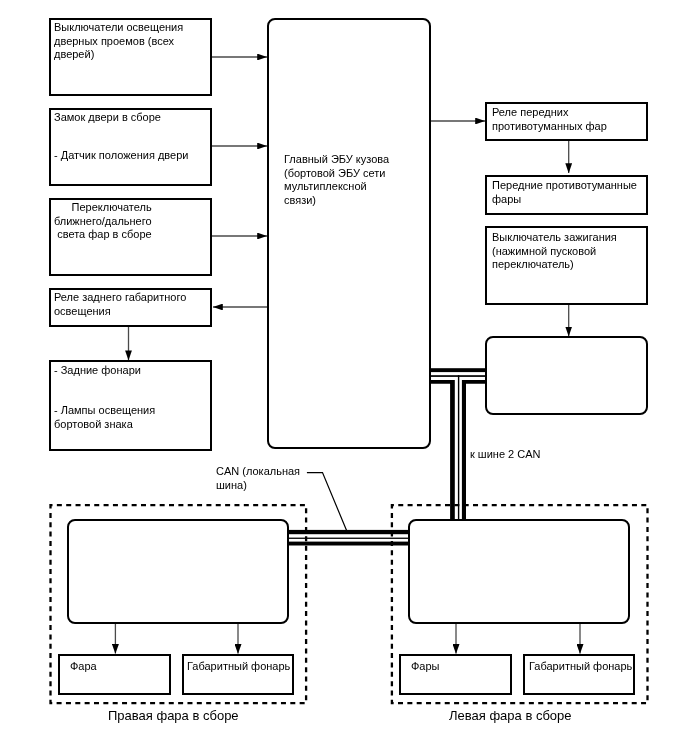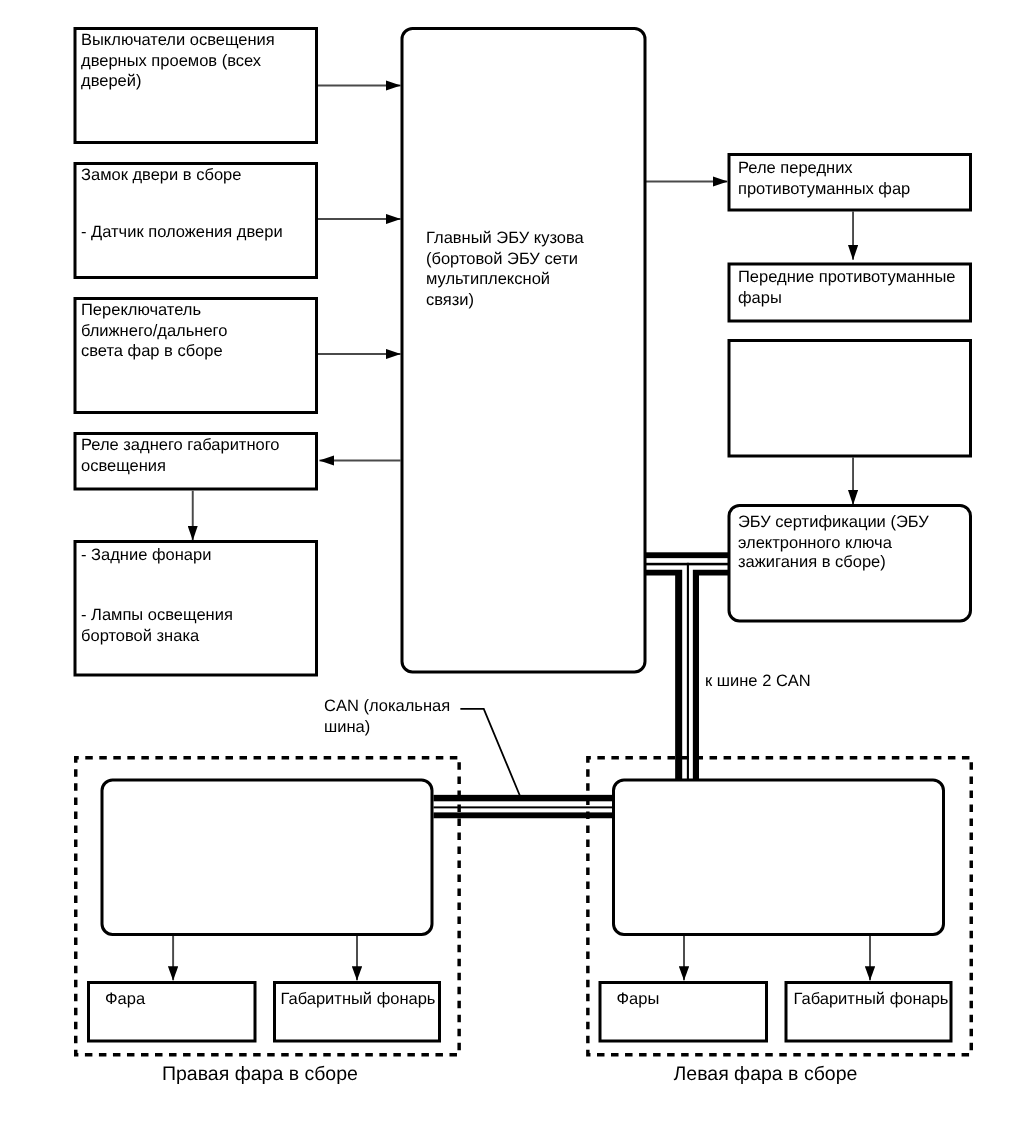--- a/index.html
+++ b/index.html
@@ -89,21 +89,21 @@
   <div class="box" style="left:45px;top:18px;width:163px;height:78px;"></div>
   <div class="txt" style="left:50px;top:21px;"><span>Выключатели освещения</span>
 <span>дверных проемов (всех</span>
 <span>дверей)</span></div>
 
   <div class="box" style="left:45px;top:108px;width:163px;height:78px;"></div>
   <div class="txt" style="left:50px;top:111px;">Замок двери в сборе</div>
   <div class="txt" style="left:50px;top:149px;">- Датчик положения двери</div>
 
   <div class="box" style="left:45px;top:198px;width:163px;height:78px;"></div>
-  <div class="txt" style="left:50px;top:201px;"><span>Переключатель</span>
+  <div class="txt" style="left:50px;top:201px;text-align:right;"><span>Переключатель</span>
 <span>ближнего/дальнего</span>
 <span>света фар в сборе</span></div>
 
   <div class="box" style="left:45px;top:288px;width:163px;height:39px;"></div>
   <div class="txt" style="left:50px;top:291px;"><span>Реле заднего габаритного</span>
 <span>освещения</span></div>
 
   <div class="box" style="left:45px;top:360px;width:163px;height:91px;"></div>
   <div class="txt" style="left:50px;top:364px;">- Задние фонари</div>
   <div class="txt" style="left:50px;top:404px;"><span>- Лампы освещения</span>
@@ -117,25 +117,25 @@
 
   <div class="box" style="left:481px;top:102px;width:163px;height:39px;"></div>
   <div class="txt" style="left:488px;top:106px;"><span>Реле передних</span>
 <span>противотуманных фар</span></div>
 
   <div class="box" style="left:481px;top:175px;width:163px;height:40px;"></div>
   <div class="txt" style="left:488px;top:179px;"><span>Передние противотуманные</span>
 <span>фары</span></div>
 
   <div class="box" style="left:481px;top:226px;width:163px;height:79px;"></div>
+  <div class="txt" style="left:488px;top:231px;"><span>Выключатель зажигания</span>
+<span>(нажимной пусковой</span>
+<span>переключатель)</span></div>
 
   <div class="rbox" style="left:481px;top:336px;width:163px;height:79px;"></div>
-  <div class="txt" style="left:488px;top:342px;"><span>ЭБУ сертификации (ЭБУ</span>
-<span>электронного ключа</span>
-<span>зажигания в сборе)</span></div>
 
   <div class="txt" style="left:212px;top:465px;"><span>CAN (локальная</span>
 <span>шина)</span></div>
 
   <div class="txt" style="left:466px;top:448px;">к шине 2 CAN</div>
 
   <div class="rbox" style="left:63px;top:519px;width:222px;height:105px;"></div>
 
   <div class="box" style="left:54px;top:654px;height:41px;width:113px;"></div>
   <div class="txt" style="left:66px;top:660px;">Фара</div>

